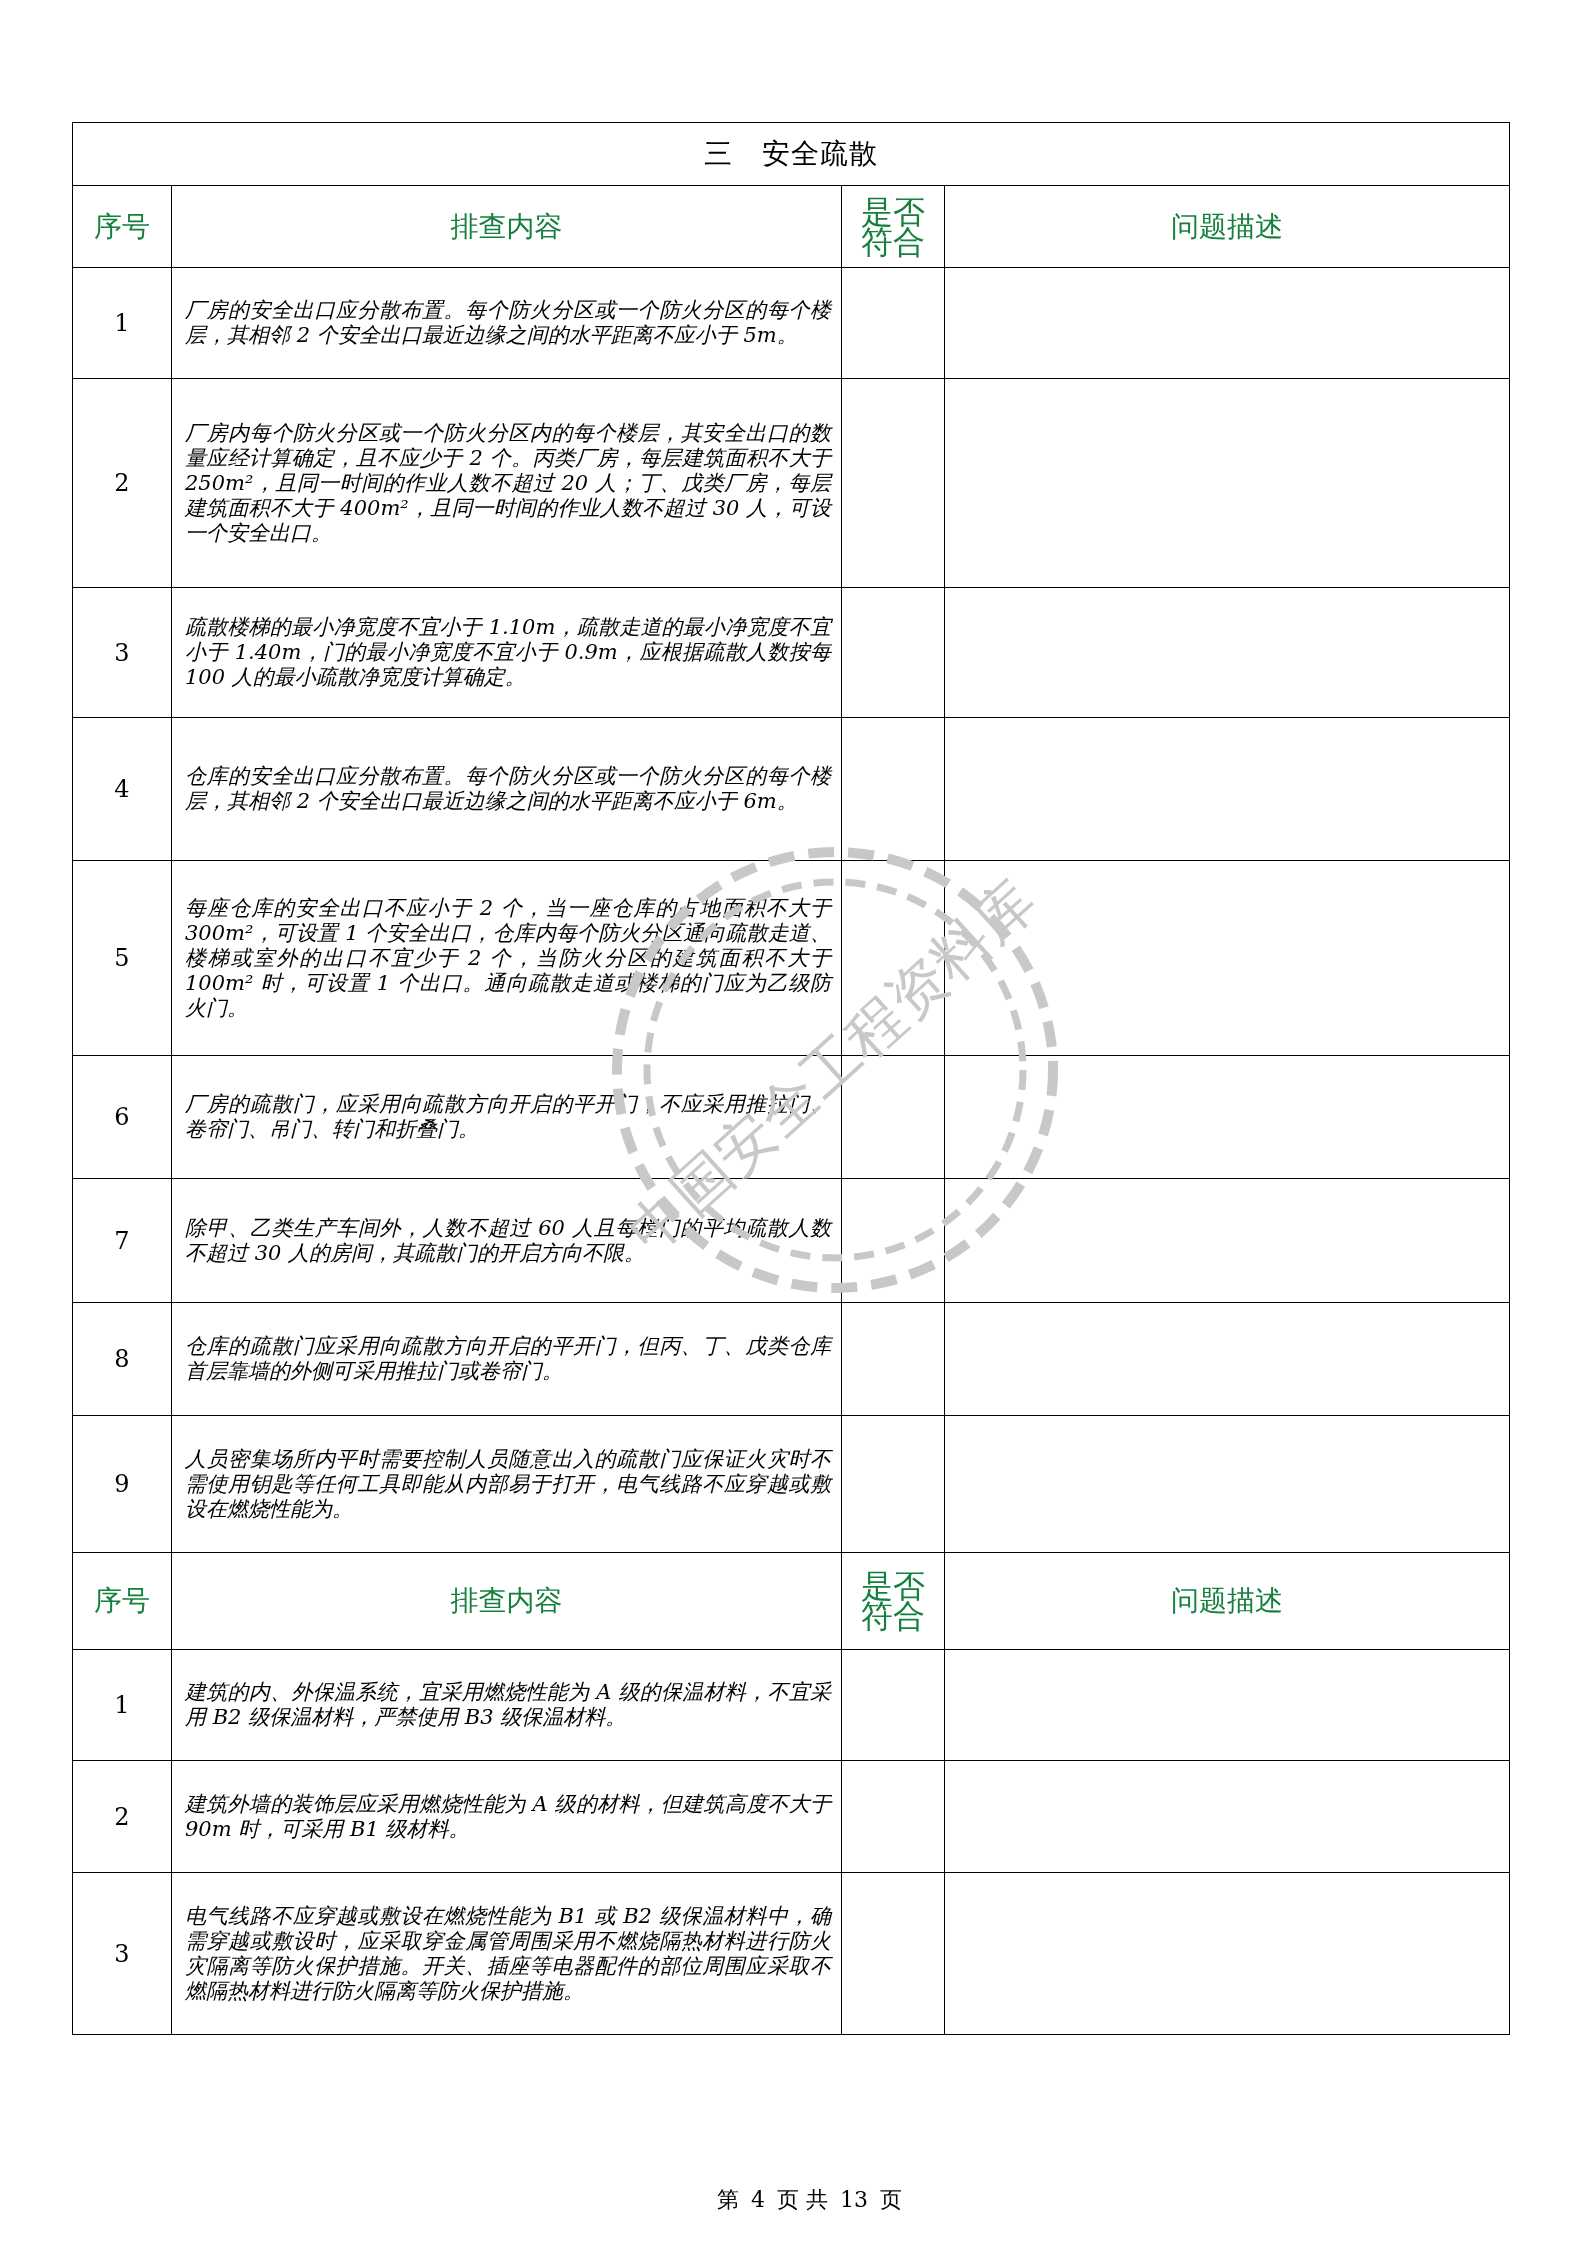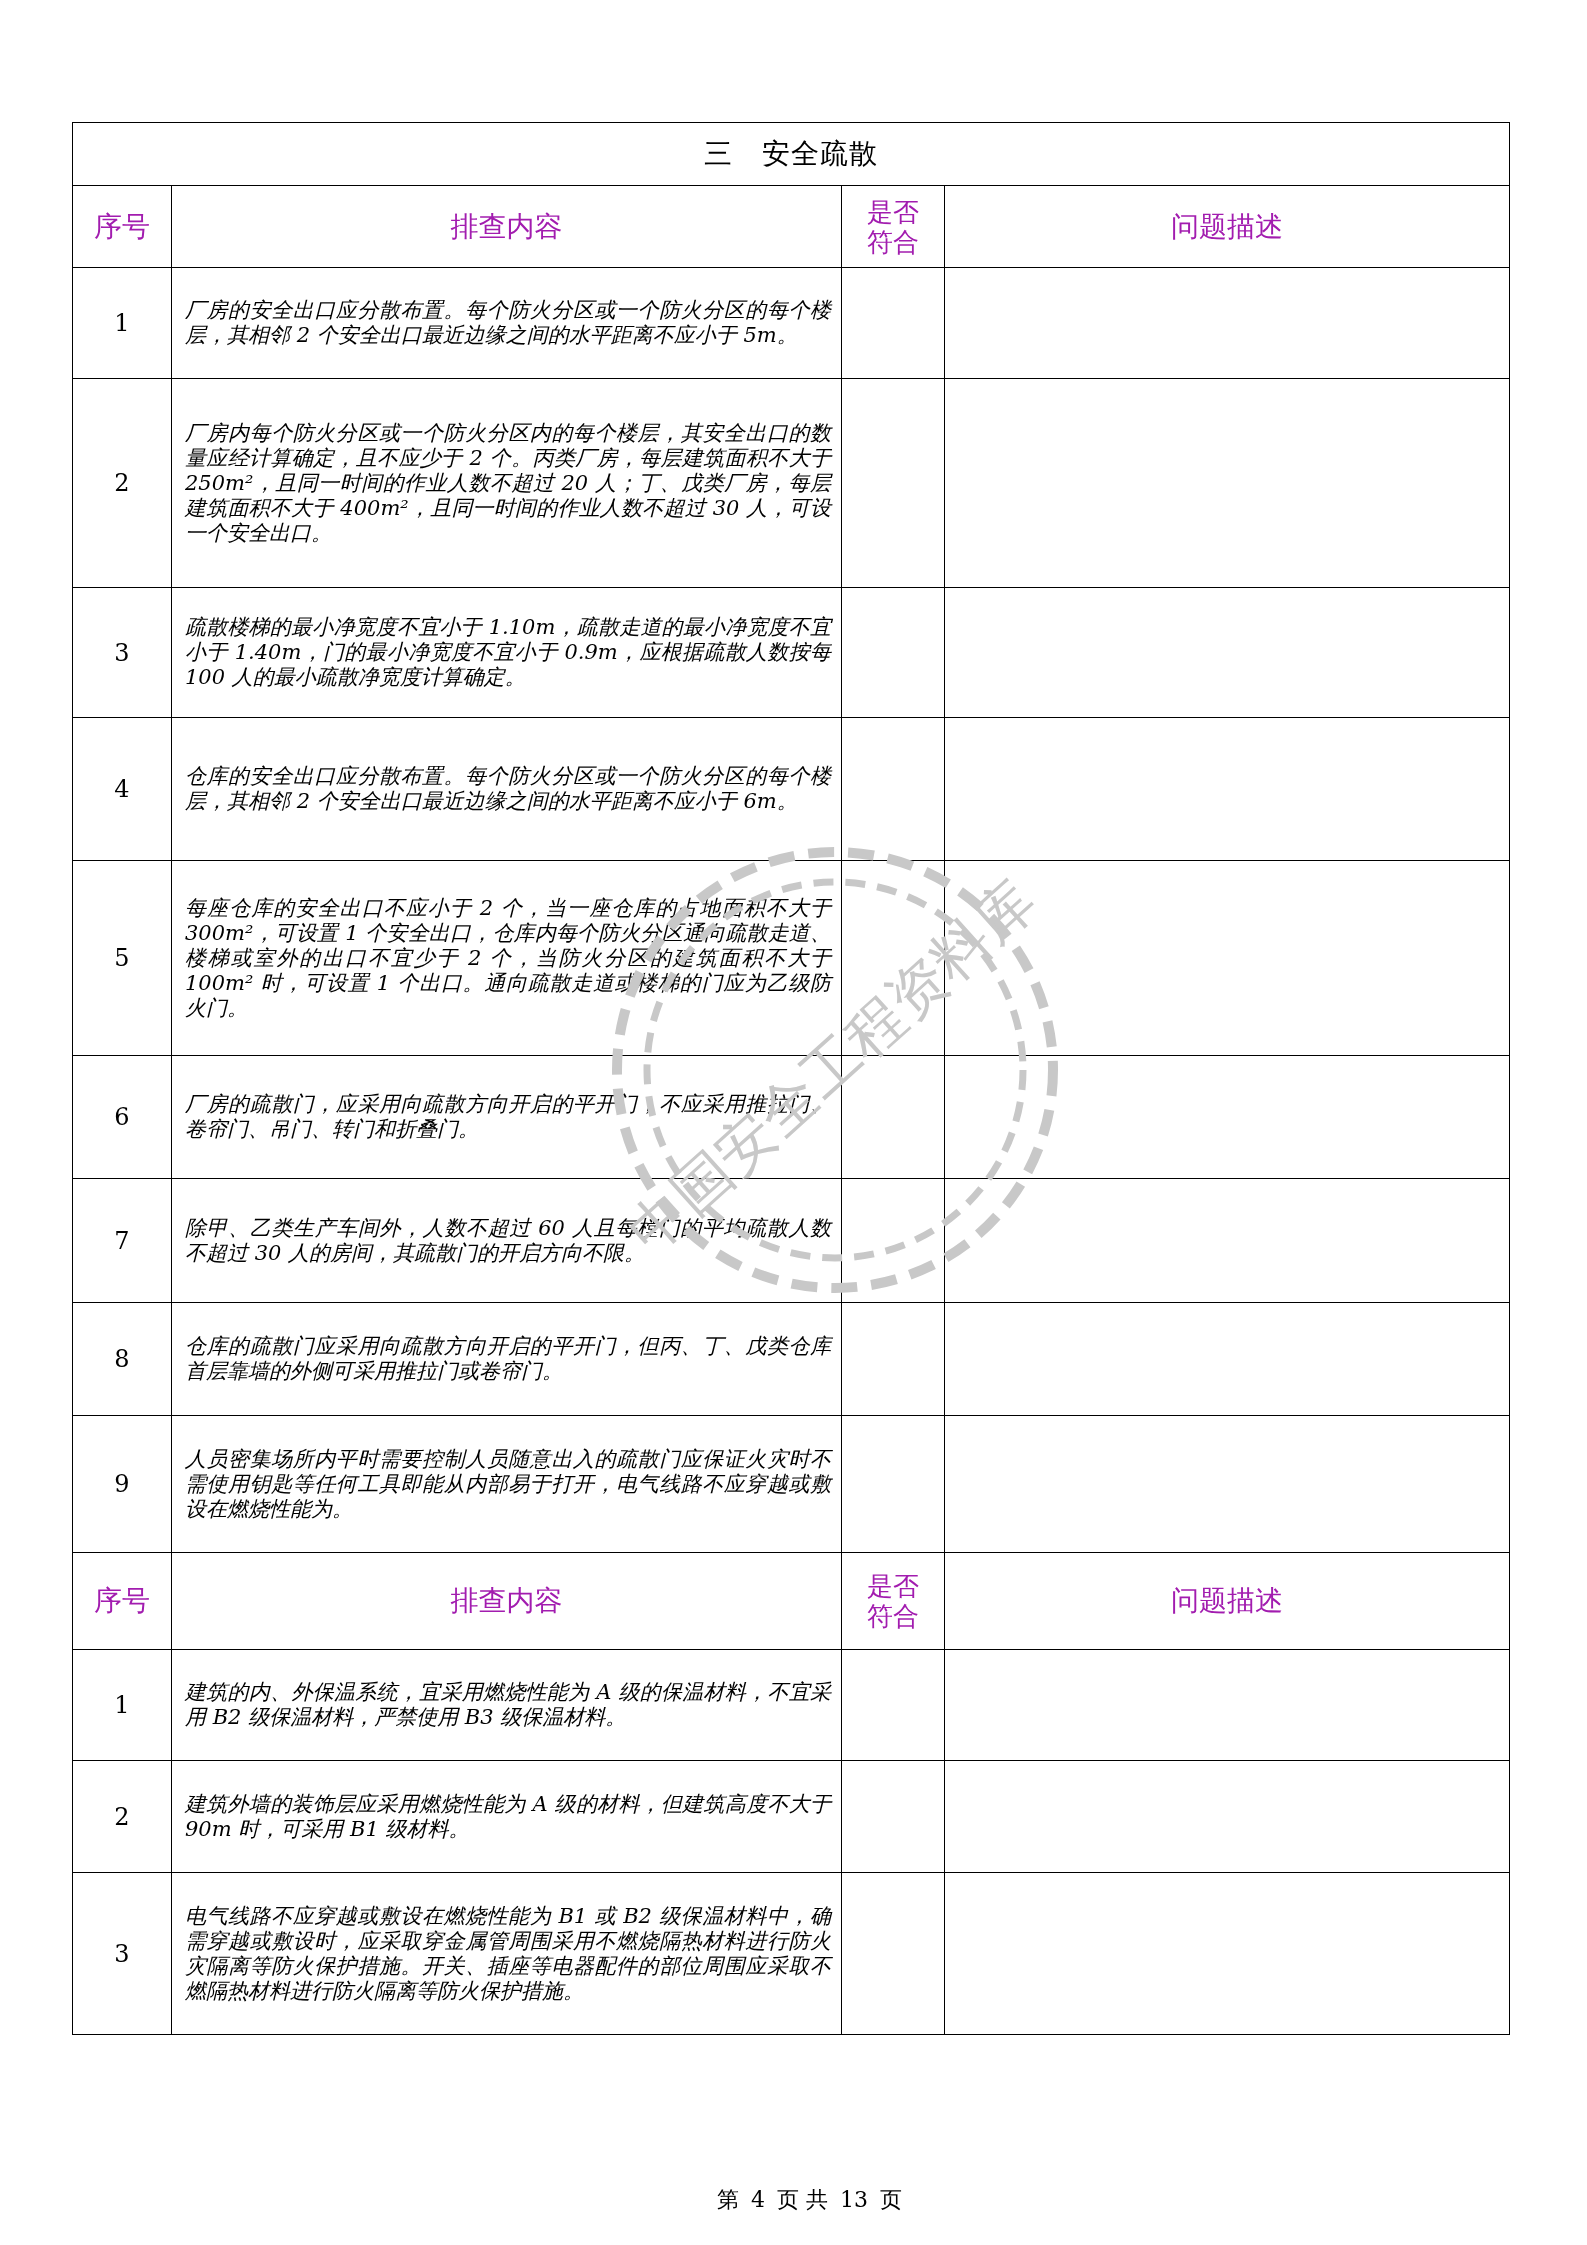--- a/index.html
+++ b/index.html
@@ -2,22 +2,22 @@
 <html><head>
 <meta charset="utf-8">
 <style>
   html, body { margin: 0; padding: 0; background: #ffffff; }
   body { width: 1587px; height: 2245px; position: relative; overflow: hidden;
          font-family: "DejaVu Serif", "Liberation Serif", serif; color: #000; }
   .page { position: absolute; left: 72px; top: 122px; width: 1437px; }
   table { border-collapse: collapse; width: 1437px; table-layout: fixed; }
   td { border: 1.6px solid #000; padding: 0; vertical-align: middle; }
   .sec-title td { text-align: center; font-size: 28px; letter-spacing: 1px; }
-  .hdr td { text-align: center; font-size: 28px; color: #a21caf; }
-  .hdr .yn { font-size: 26px; line-height: 30px; }
+  .hdr td { text-align: center; font-size: 28px; color: #15803d; }
+  .hdr .yn { font-size: 32px; line-height: 30px; }
   .num { text-align: center; font-size: 24px; }
   .content { font-size: 21px; line-height: 25px; padding: 6px 10px 6px 13px; text-align: justify; font-style: italic; }
   .blank { }
   .footer { position: absolute; top: 2185px; left: 16px; width: 1587px; text-align: center; font-size: 22px; }
   .footer span { margin: 0 6px; }
   .watermark { position: absolute; left: 600px; top: 835px; width: 470px; height: 470px; pointer-events: none; }
 </style>
 </head>
 <body>
 

